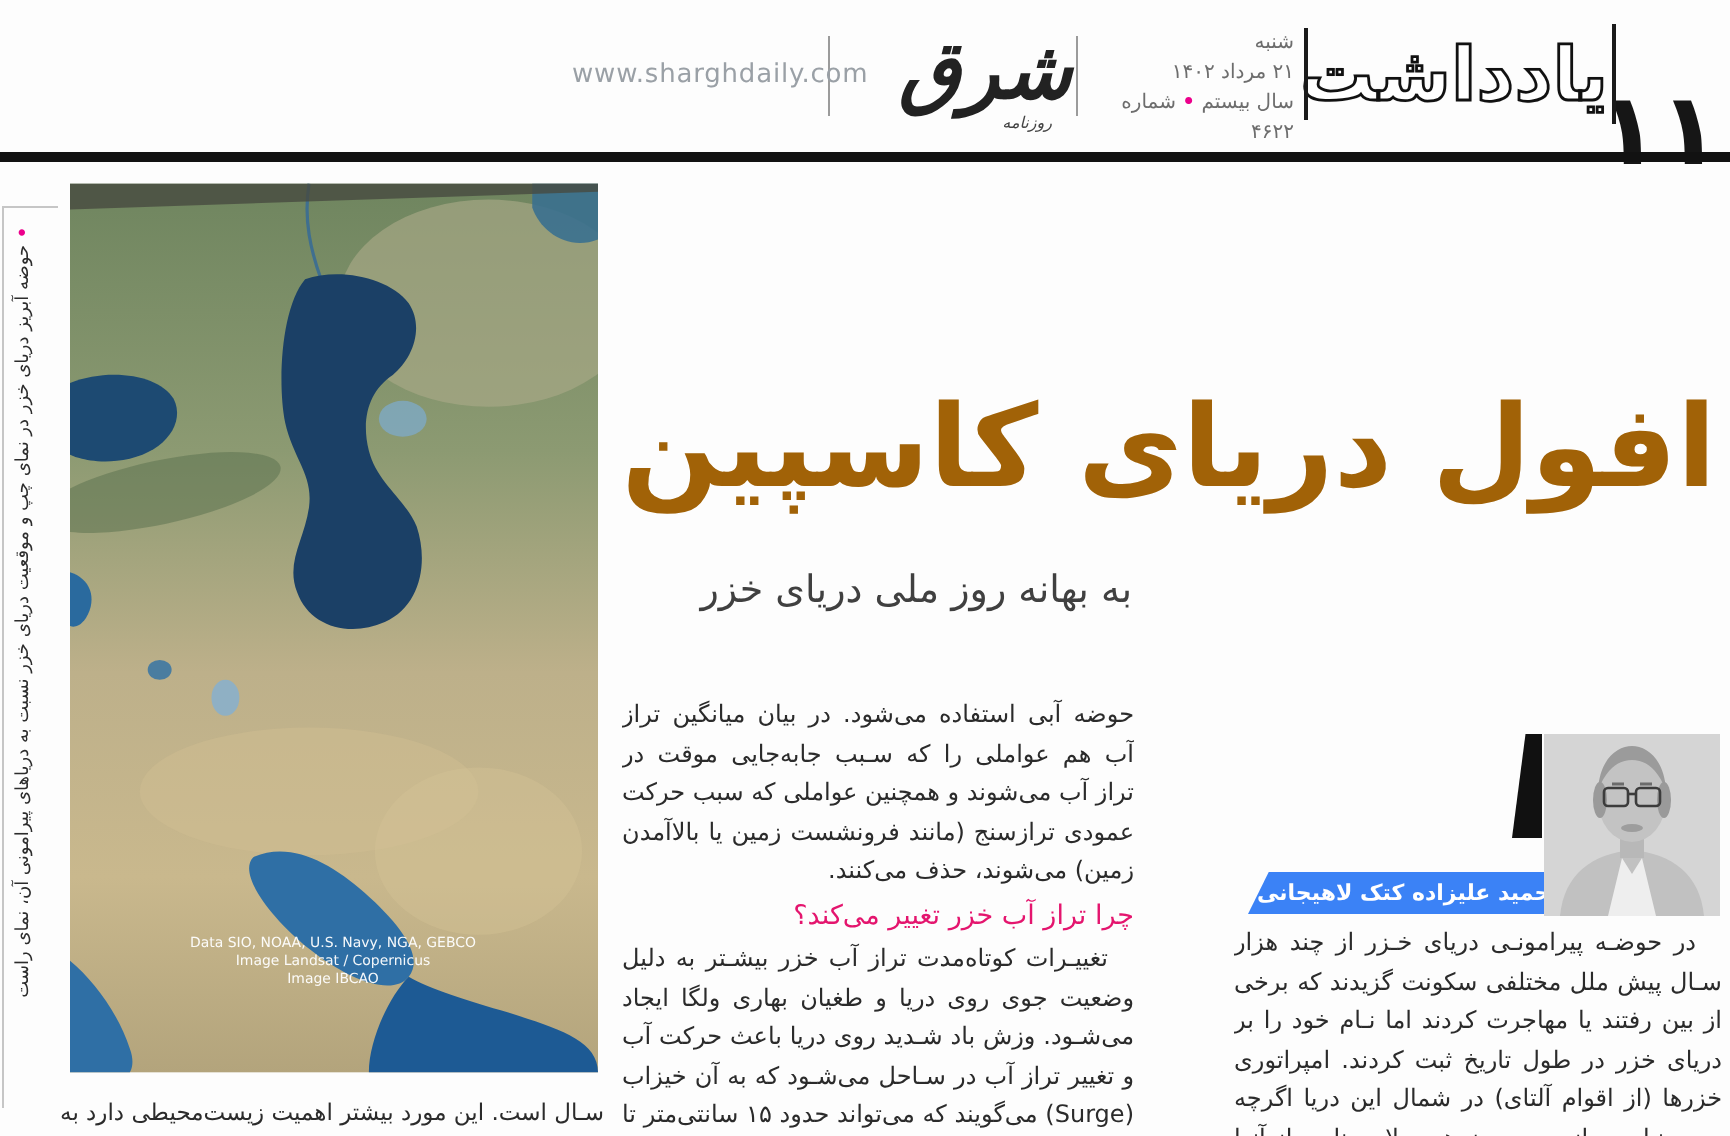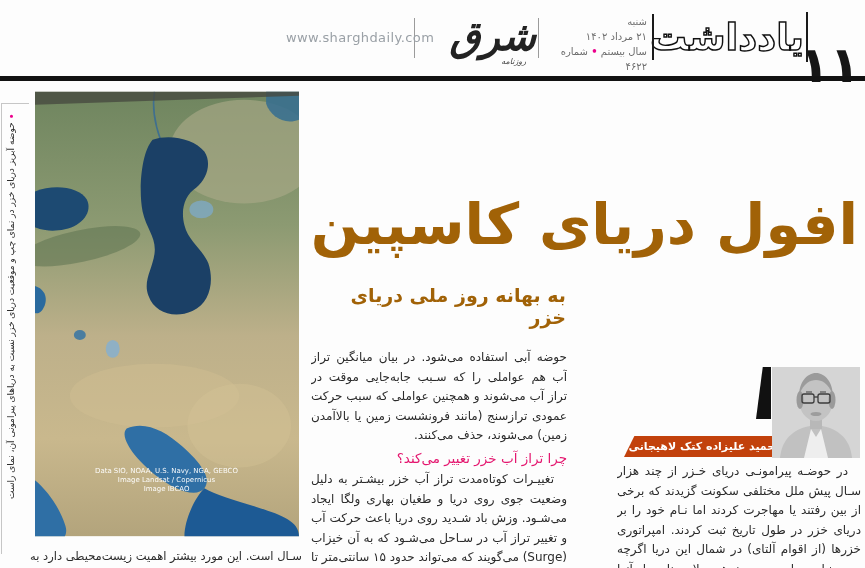--- a/index.html
+++ b/index.html
@@ -43,21 +43,21 @@
   .header-rule { position:absolute; top:76px; left:0; width:865px; height:4.5px; background:#121212; }
 
   
   .headline {
     position:absolute; top:184px; left:308px; width:550px; text-align:right;
     font-size:57px; font-weight:bold; color:#a16207; letter-spacing:-1px; line-height:80px;
     white-space:nowrap;
   }
   .subhead {
     position:absolute; top:284px; left:309px; width:257px; text-align:right;
-    font-size:19px; font-weight:bold; color:#a16207;
+    font-size:19px; font-weight:normal; color:#404040;
   }
 
   
   .map { position:absolute; top:91px; left:35px; width:264px; height:446px; overflow:hidden; }
   .map svg { display:block; }
   .left-rule { position:absolute; top:104px; left:1px; width:1px; height:450px; background:#c6c6c6; }
   .left-tick { position:absolute; top:103px; left:1px; width:28px; height:1px; background:#c6c6c6; }
   .vcap {
     position:absolute; left:4px; top:553px; width:440px; height:16px;
     transform-origin:0 0; transform:rotate(-90deg);
@@ -70,21 +70,21 @@
   .author-photo {
     position:absolute; top:367px; left:772px; width:88px; height:91px;
     background:#d6d5d1; overflow:hidden; filter:grayscale(1);
   }
   .quote-mark {
     position:absolute; top:367px; left:756px; width:15px; height:52px; background:#111;
     clip-path:polygon(45% 0, 100% 0, 100% 100%, 0 100%);
   }
   .author-bar {
     position:absolute; top:436px; left:624px; width:148px; height:21px;
-    background:#c2410c; color:#fff; display:flex; align-items:center; justify-content:center;
+    background:#3b82f6; color:#fff; display:flex; align-items:center; justify-content:center;
     clip-path:polygon(7% 0, 100% 0, 100% 100%, 0 100%);
     font-size:11px; font-weight:bold; white-space:nowrap;
   }
   .author-bar .mark { font-size:9px; margin-right:3px; transform:translateY(-3px); }
 
   
   .col { position:absolute; direction:rtl; text-align:justify; color:#2b2b2b;
          font-size:12px; line-height:19.5px; overflow:hidden; }
   .colA { top:348px; left:311px; width:256px; height:220px; }
   .colB { top:462px; left:617px; width:244px; height:106px; }

